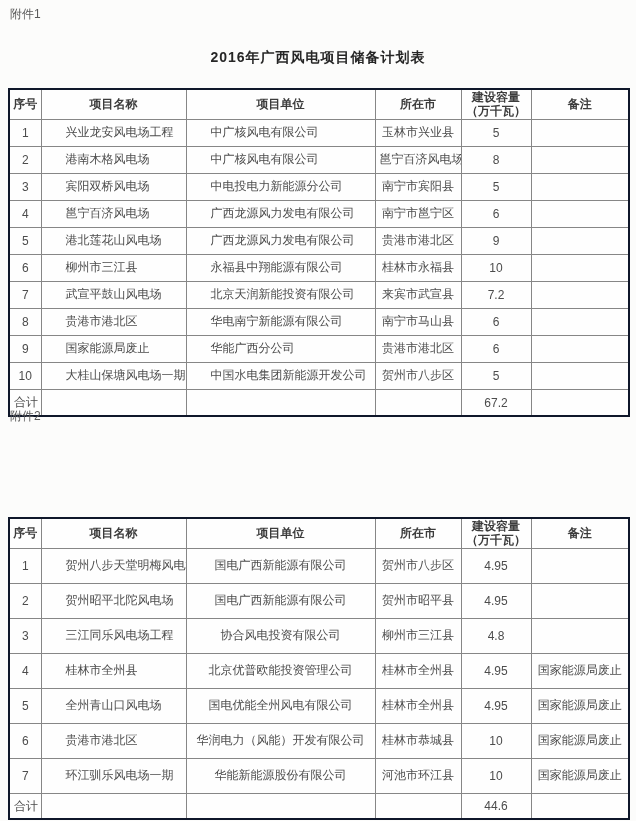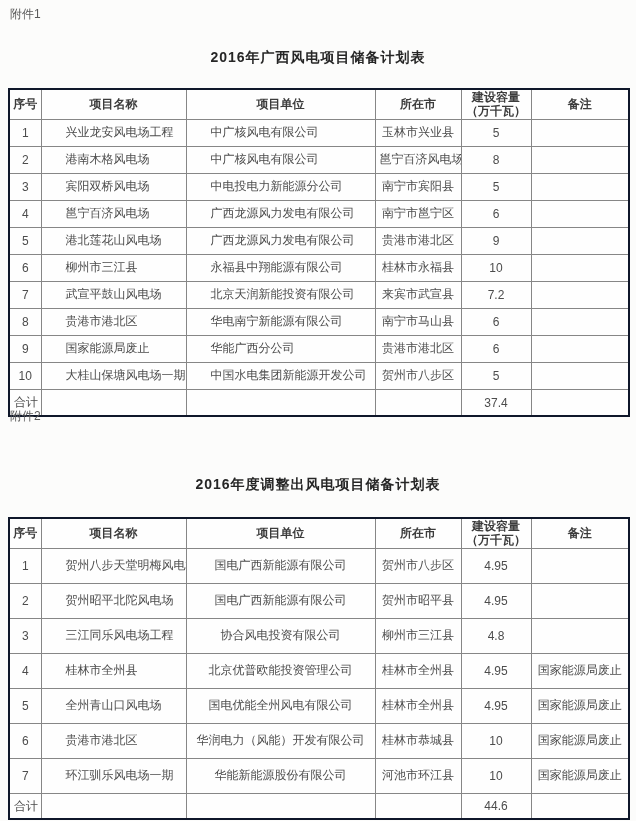--- a/index.html
+++ b/index.html
@@ -170,28 +170,27 @@
         <td class="l">中国水电集团新能源开发公司</td>
         <td class="c">贺州市八步区</td>
         <td class="c">5</td>
         <td class="c"></td>
       </tr>
       <tr class="total">
         <td class="c">合计</td>
         <td></td>
         <td></td>
         <td></td>
-        <td class="c">37.4</td>
+        <td class="c">67.2</td>
         <td></td>
       </tr>
     </tbody>
   </table>
 
   <div class="att" id="att2">附件2</div>
-  <div class="doc-title" id="title2">2016年度调整出风电项目储备计划表</div>
 
   <table id="table2">
     <colgroup>
       <col style="width:32px">
         <col style="width:145px">
         <col style="width:189px">
       <col style="width:86px">
         <col style="width:70px">
         <col style="width:98px">
     </colgroup>

